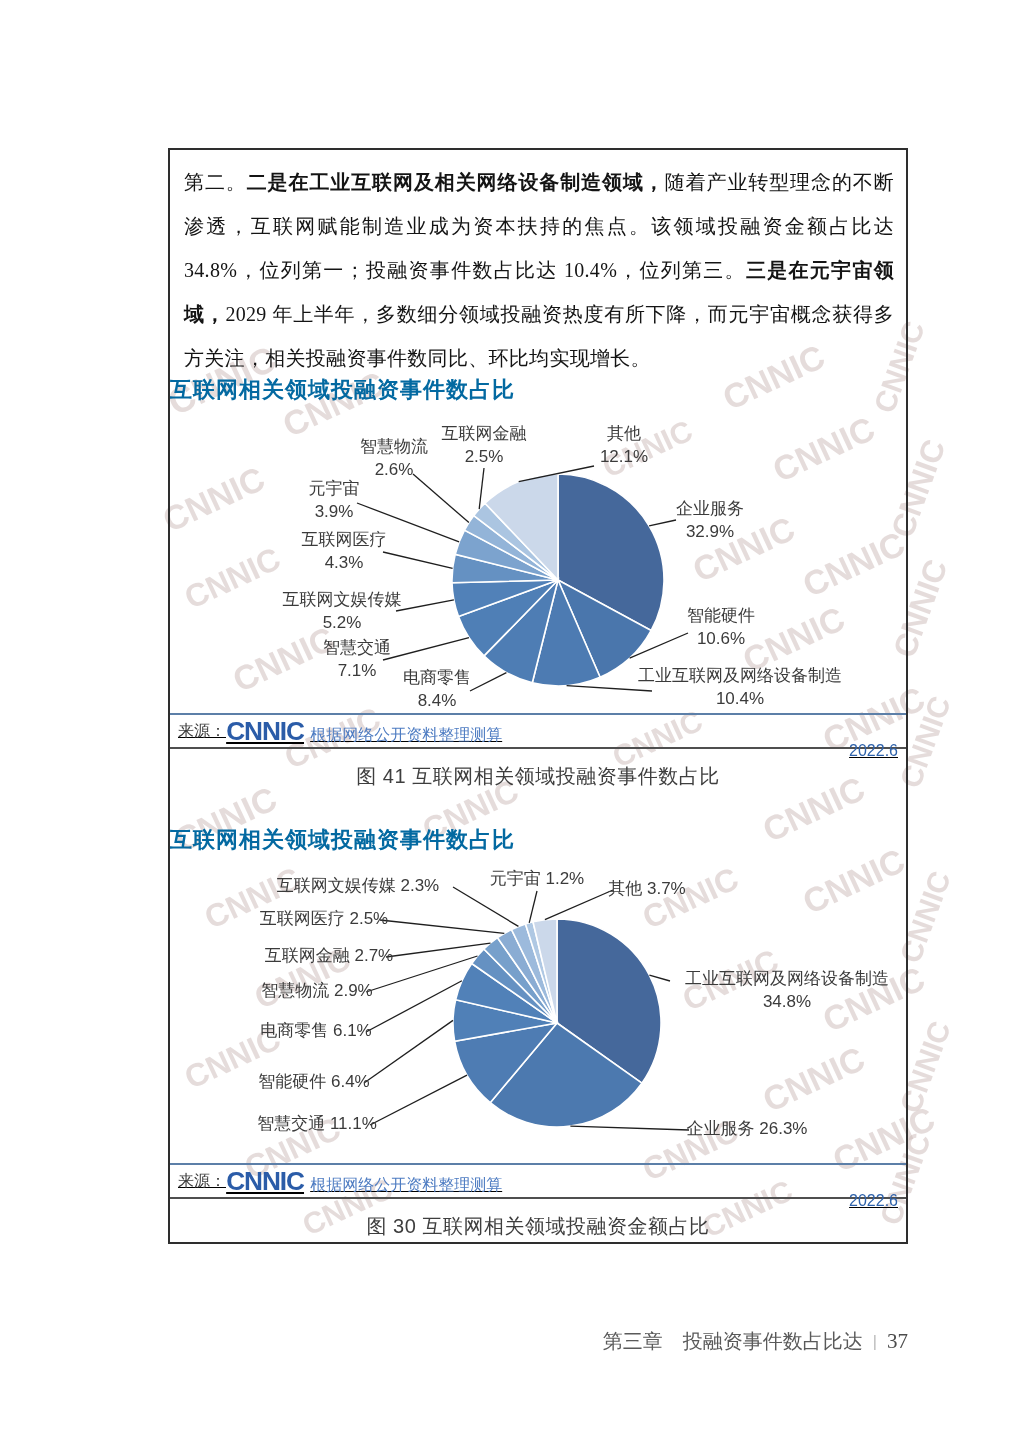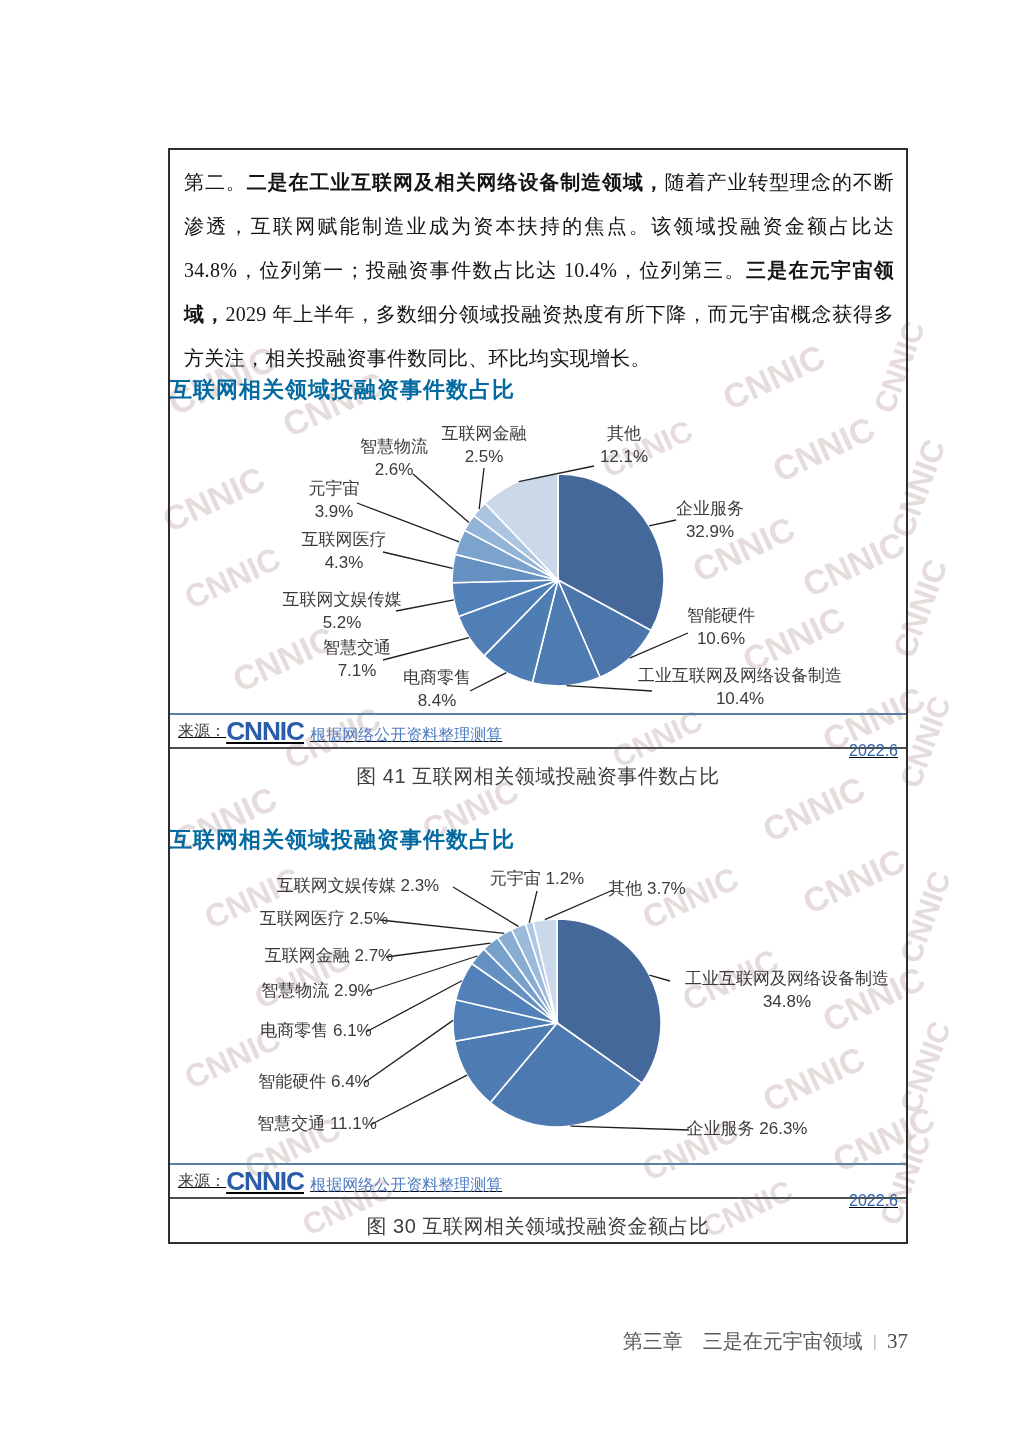--- a/index.html
+++ b/index.html
@@ -192,17 +192,17 @@
         <span class="cnnic">CNNIC</span>
         <span class="src-note">根据网络公开资料整理测算</span>
         <span class="src-date">2022.6</span>
       </div>
       <div class="caption">图 30 互联网相关领域投融资金额占比</div>
     </div>
   </div>
 
   <div class="footer">
     <span class="fchap">第三章</span>
-    <span class="fsec">三是在元宇宙领域</span>
+    <span class="fsec">投融资事件数占比达</span>
     <span class="fsep">|</span>
     <span class="fnum">37</span>
   </div>
 </div>
 
 </body></html>

